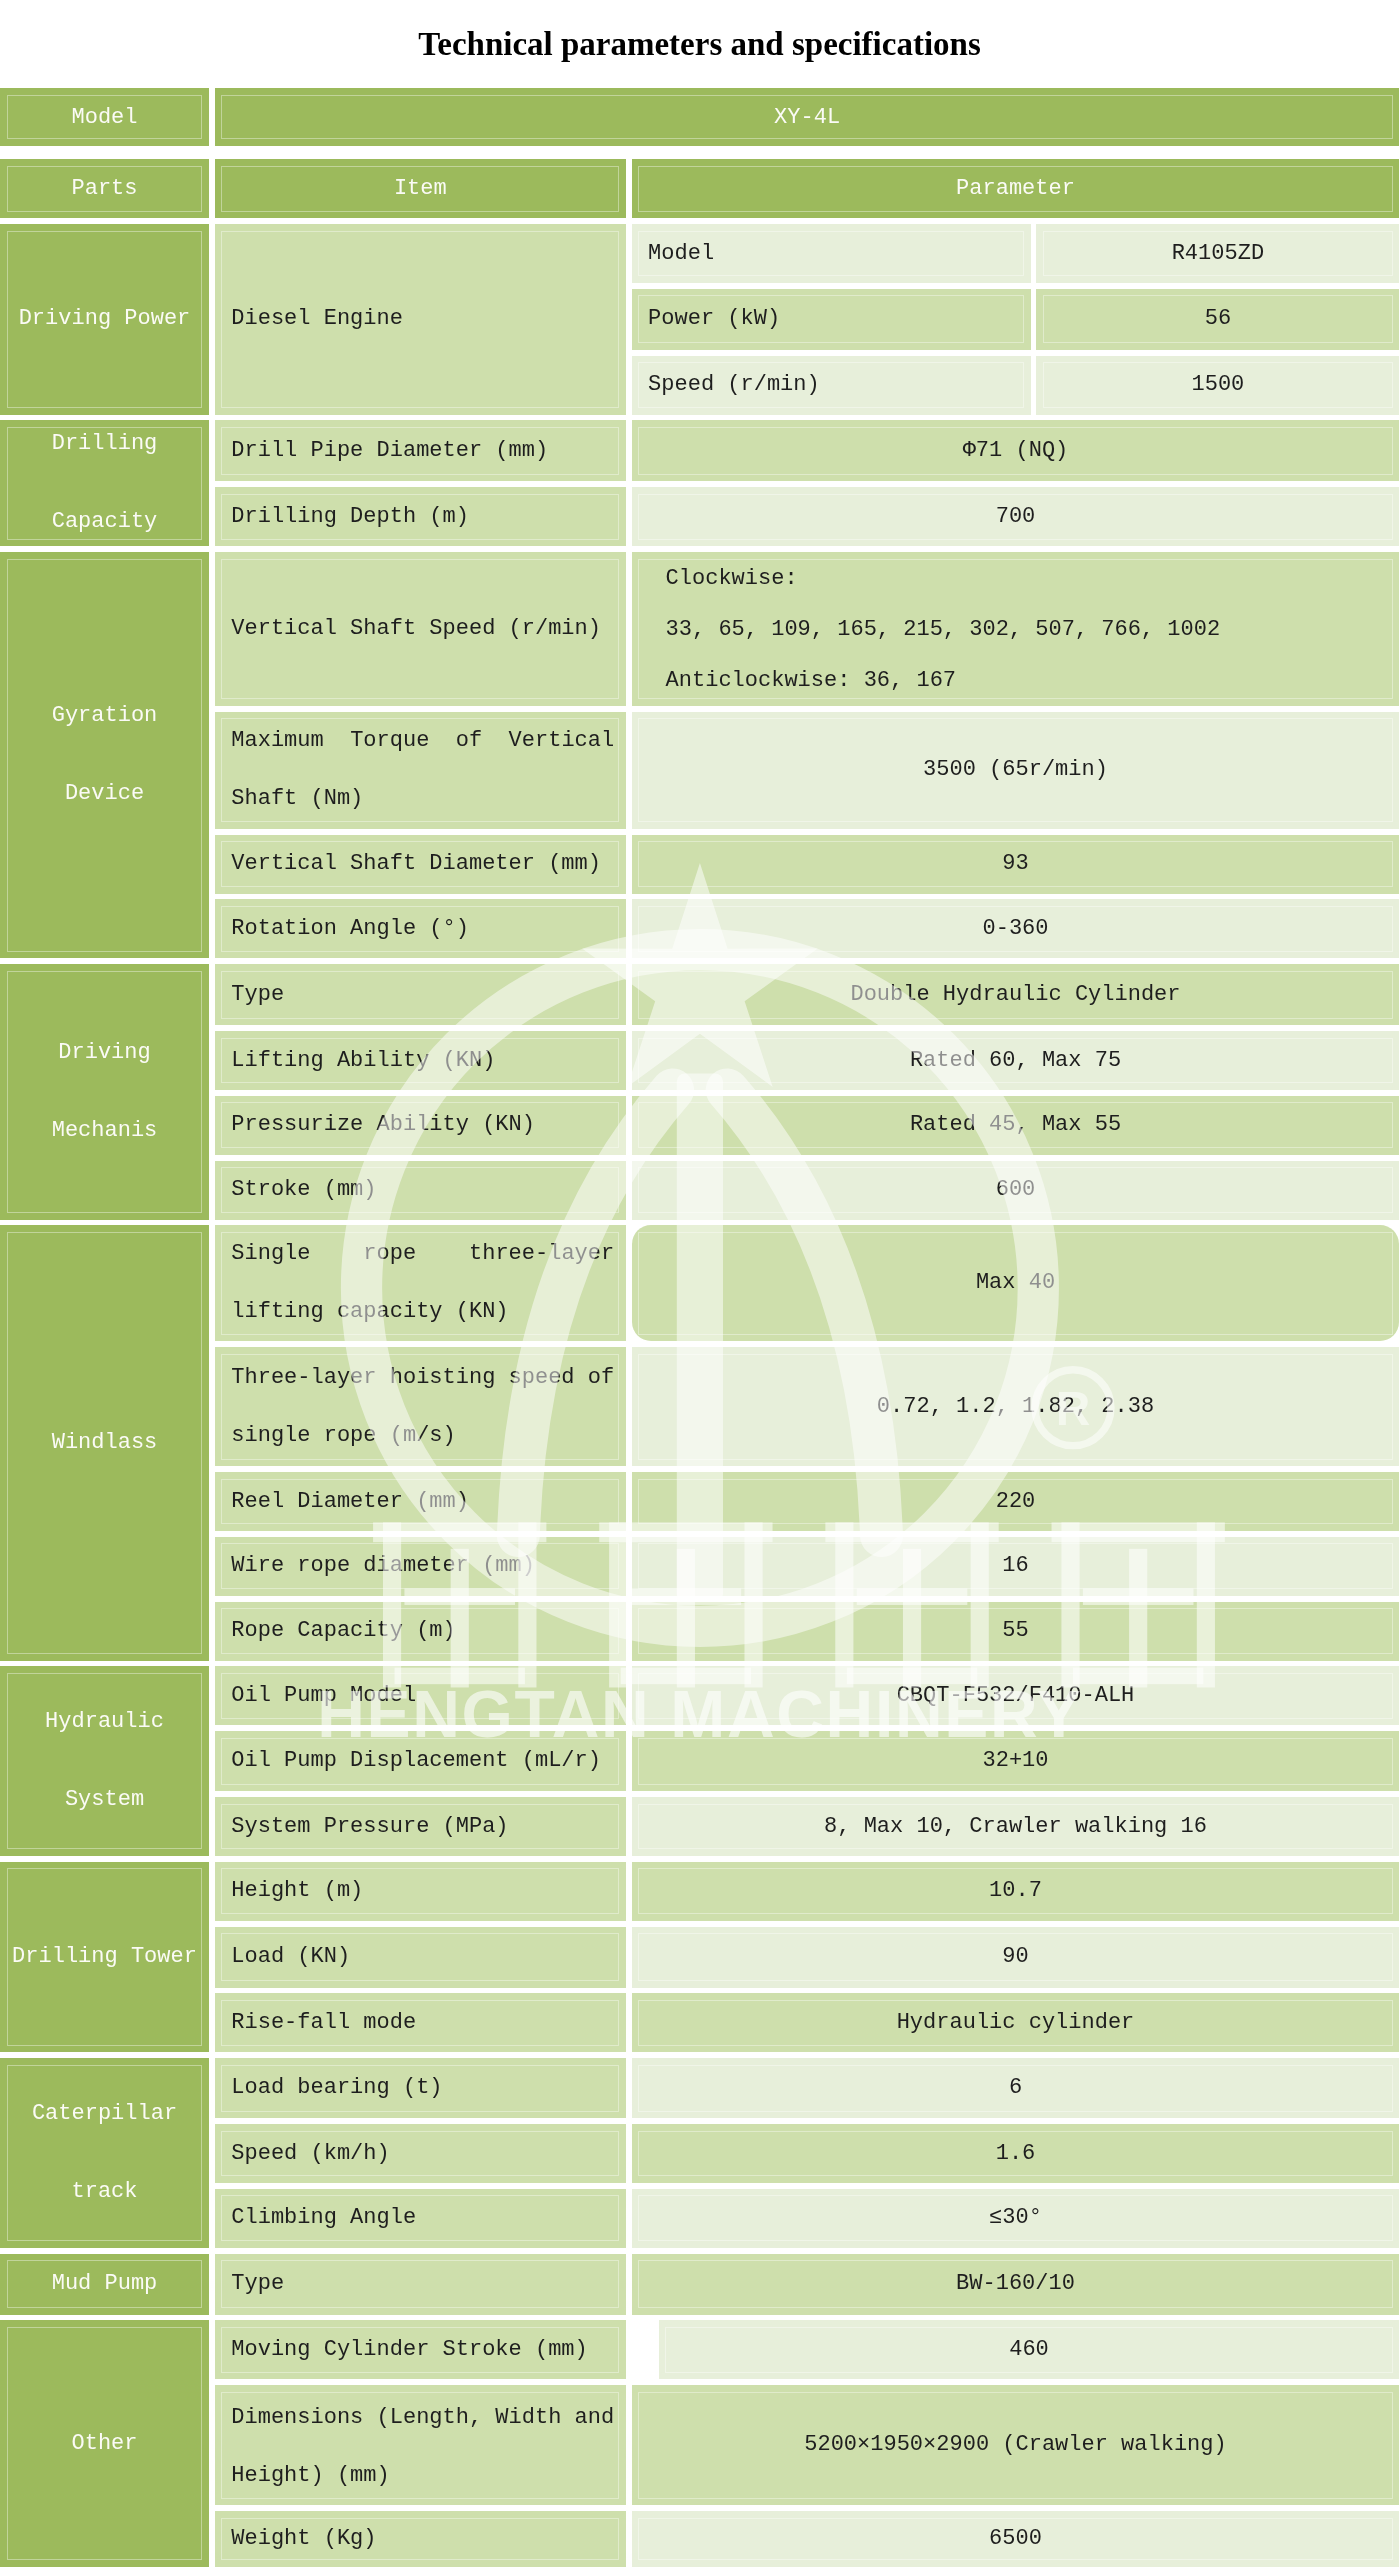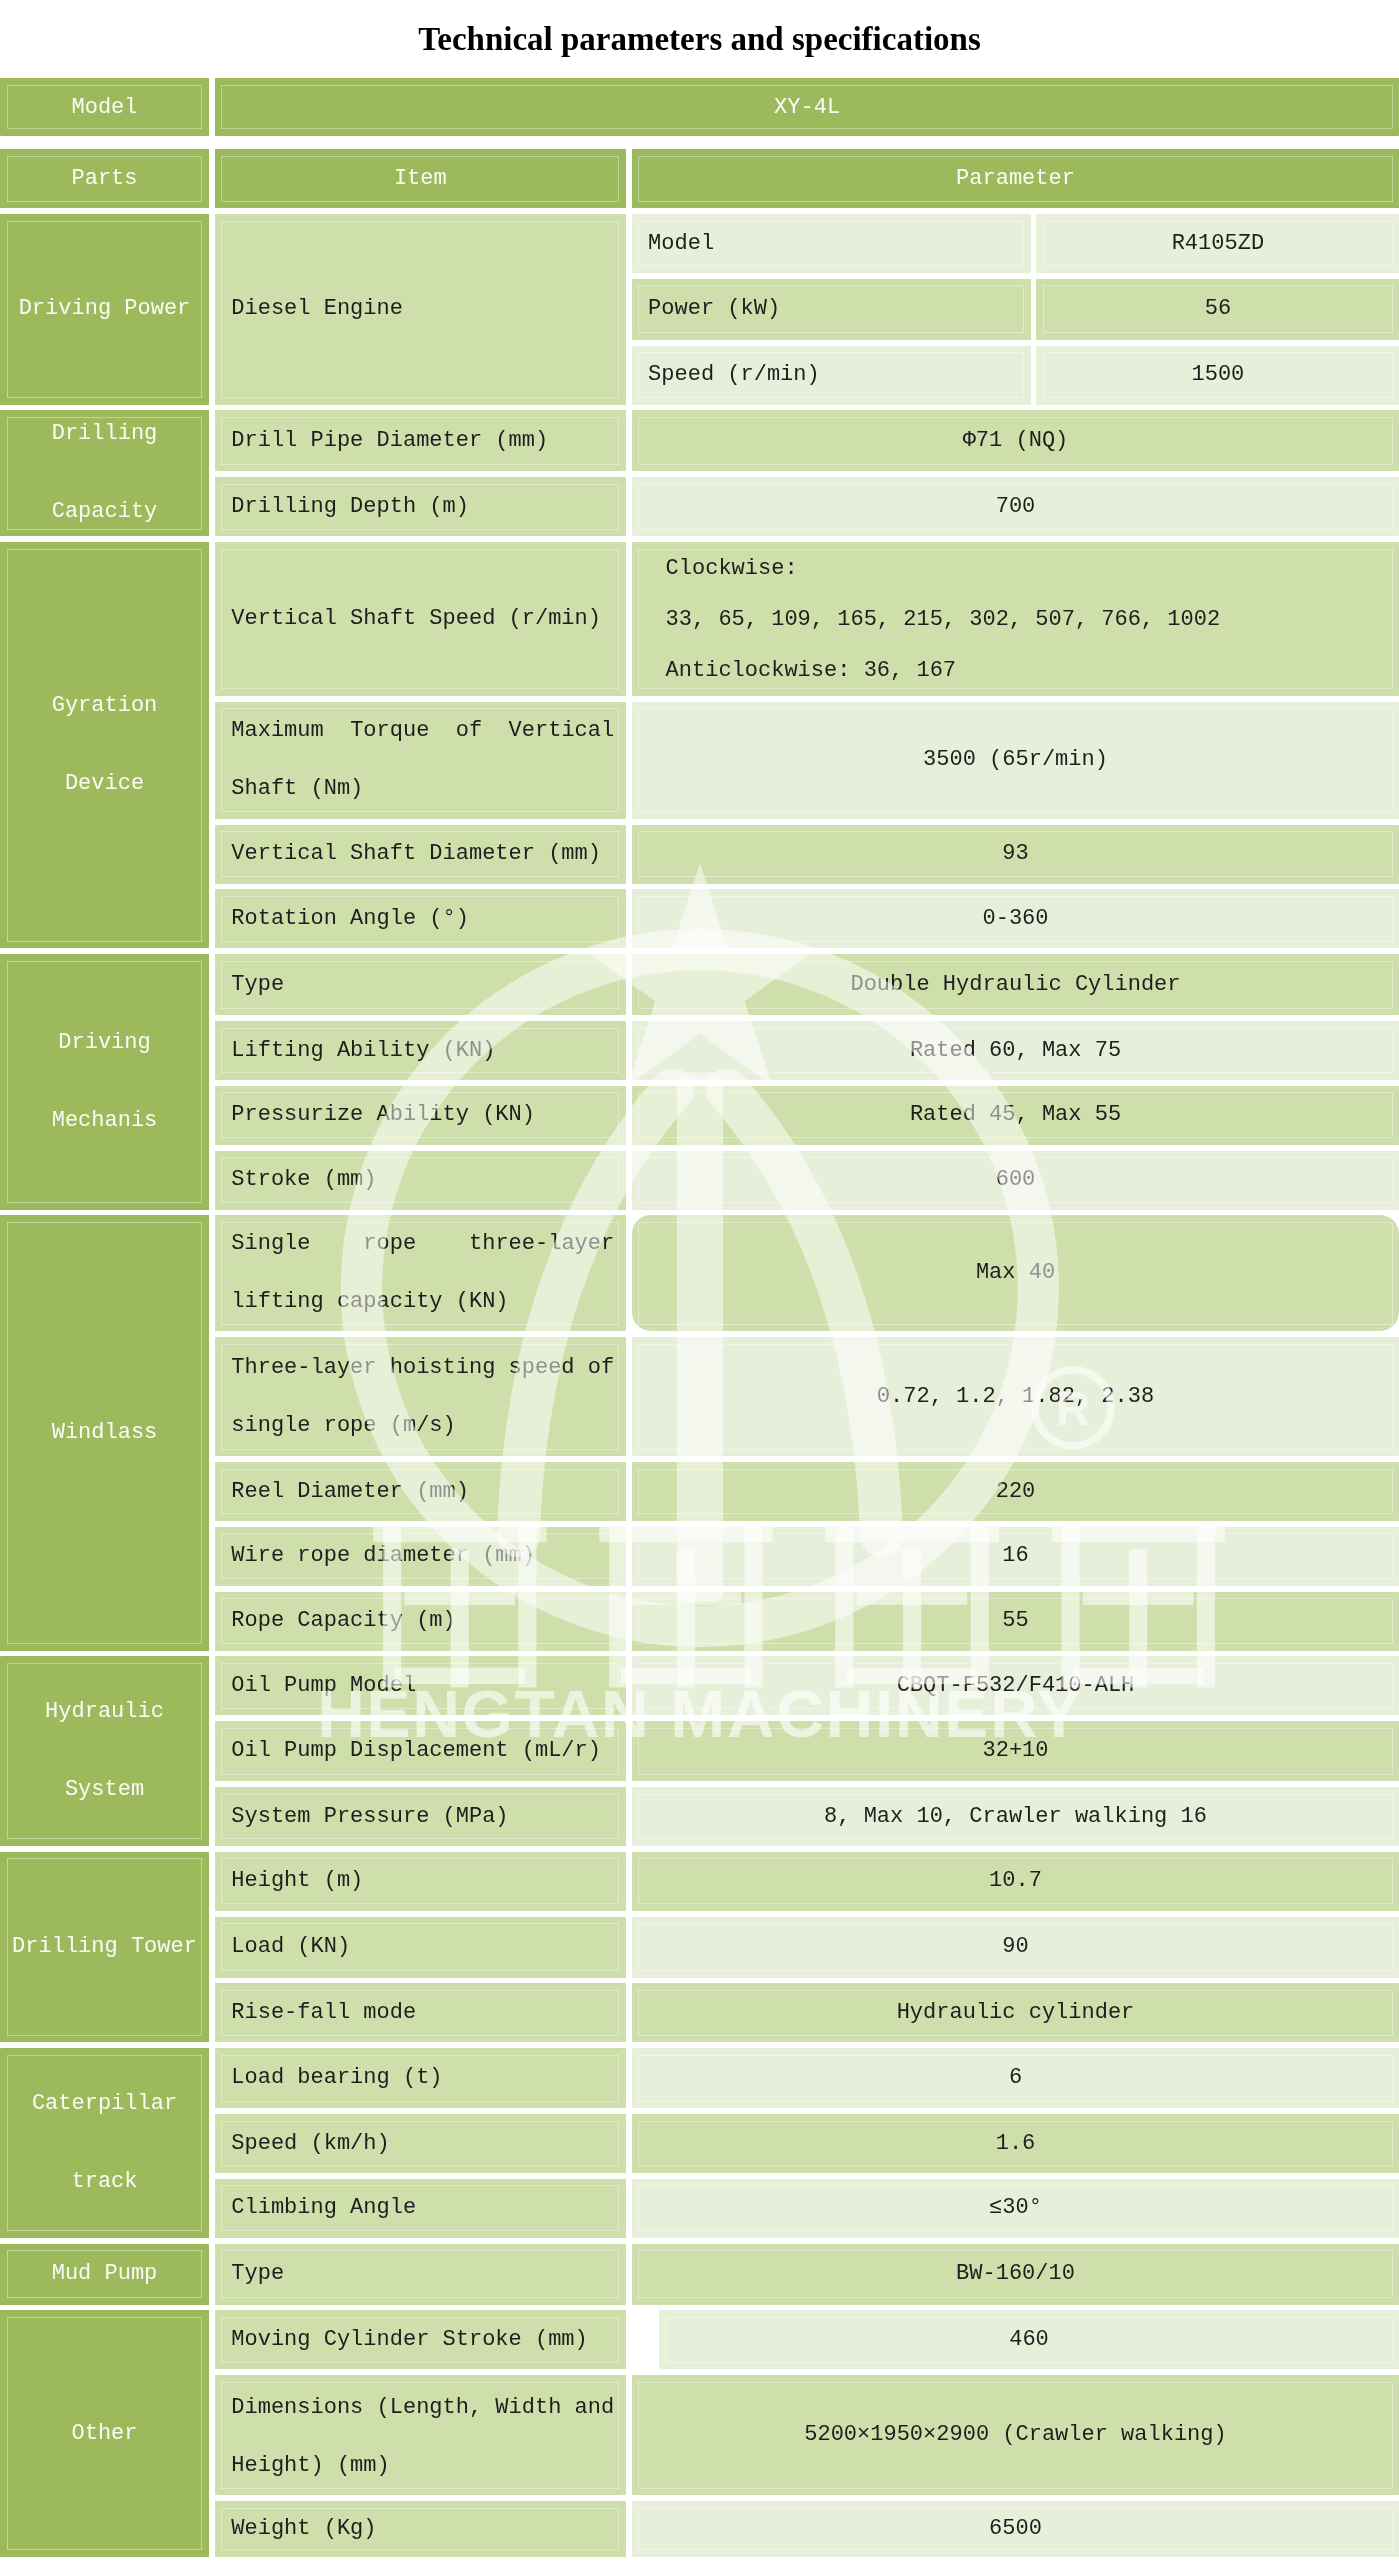--- a/index.html
+++ b/index.html
@@ -2,21 +2,21 @@
 <html style="font-size:13.2px"><head>
 <meta charset="utf-8">
 <style>
   html,body{margin:0;padding:0;}
   body{
     width:1399px;height:2576px;overflow:hidden;background:#ffffff;
     font-family:"Liberation Mono","DejaVu Sans Mono",monospace;
     color:#1e1e1e;position:relative;
   }
   .title{
-    height:78px;display:flex;align-items:center;justify-content:center;
+    height:88px;display:flex;align-items:center;justify-content:center;
     font-family:"Liberation Serif","DejaVu Serif",serif;
     font-weight:bold;font-size:33px;color:#000;
   }
   .grid{
     position:relative;width:1399px;
     display:grid;
     grid-template-columns:209px 411px 399px 363px;
     grid-template-rows:58px 1.7px 59px 59px 61px 59px 61px 59px 154px 117px 59px 59px 61px 59px 59px 59px 116px 119px 59px 59px 59px 59px 60px 59px 59px 61px 59px 60px 59px 59px 61px 59px 120px 56px;
     gap:5.8px;
     background:#ffffff;

